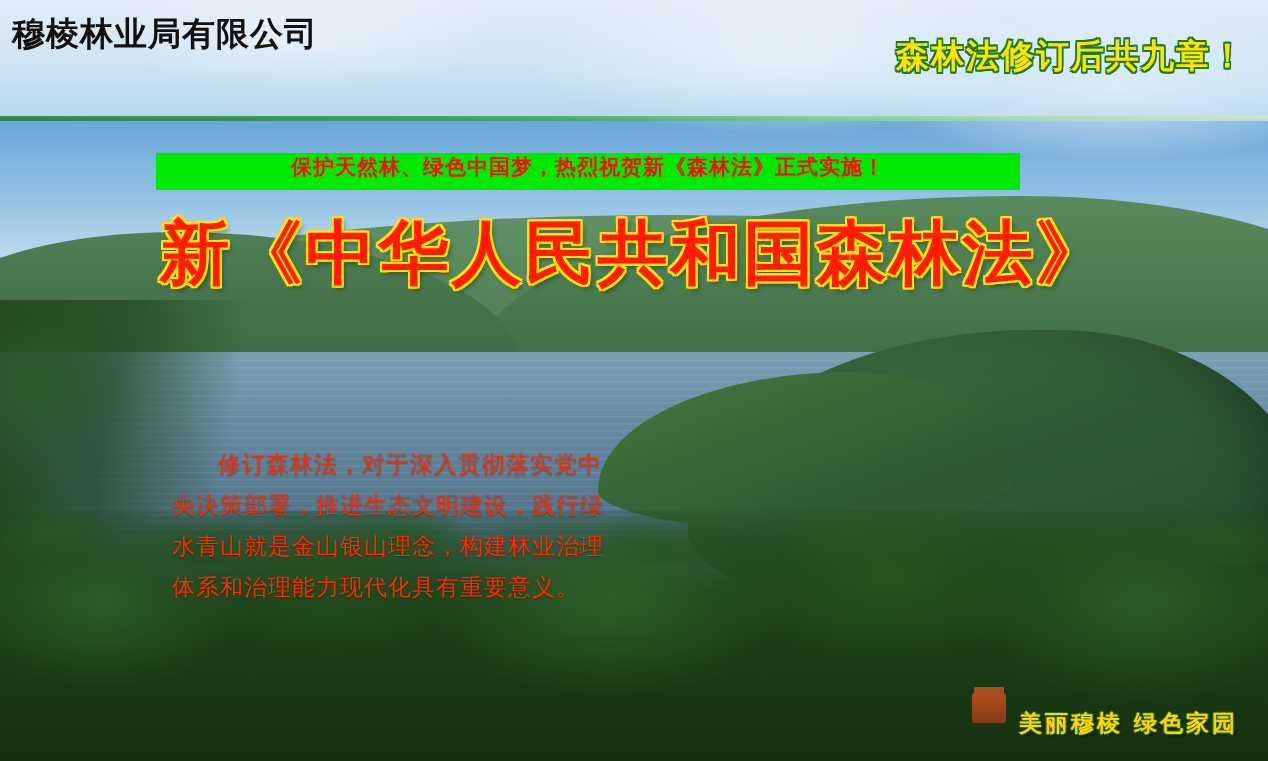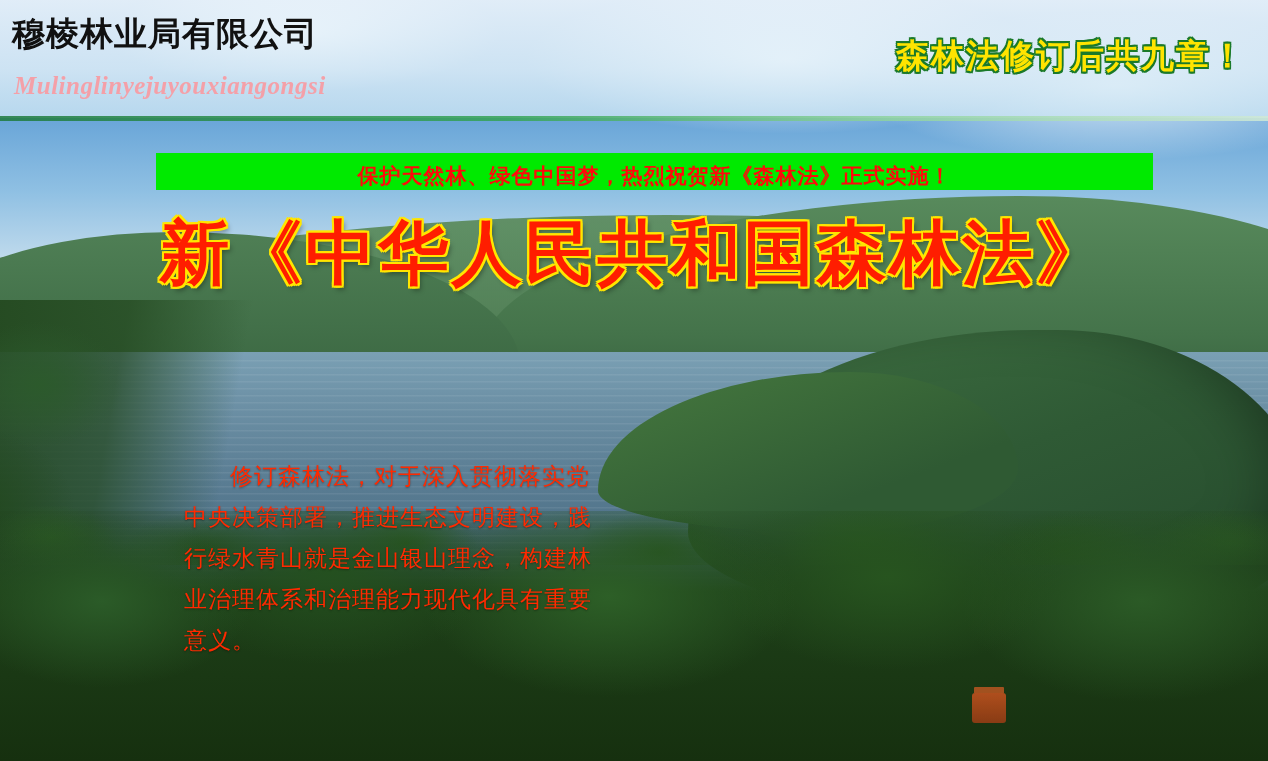--- a/index.html
+++ b/index.html
@@ -172,24 +172,24 @@
     white-space: nowrap;
     text-shadow:
       -1.6px 0 #1b7a2a, 1.6px 0 #1b7a2a, 0 -1.6px #1b7a2a, 0 1.6px #1b7a2a,
       -1.6px -1.6px #1b7a2a, 1.6px -1.6px #1b7a2a, -1.6px 1.6px #1b7a2a, 1.6px 1.6px #1b7a2a;
   }
 
   
   .green-bar {
     position: absolute;
     left: 156px; top: 153px;
-    width: 997px; height: 37px;
+    width: 864px; height: 37px;
     background: #00ea00;
     display: flex;
-    align-items: flex-end;
+    align-items: flex-start;
     justify-content: center;
   }
   .green-bar-text {
     font-family: "DejaVu Serif", "Liberation Serif", serif;
     font-weight: bold;
     font-size: 21px;
     color: #ff0a0a;
     letter-spacing: 1px;
     white-space: nowrap;
   }
@@ -227,21 +227,21 @@
   
   .col {
     position: absolute;
     font-family: "DejaVu Serif", "Liberation Serif", serif;
     font-size: 23px;
     line-height: 1.78;
     color: #ff2a00;
     letter-spacing: 1px;
     text-shadow: 0 1px 2px rgba(0,0,0,0.35);
   }
-  .col p { margin: 16px; text-indent: 2em; }
+  .col p { margin: 4px; text-indent: 2em; }
   .col-left { left: 168px; top: 440px; width: 440px; }
   .col-right { left: 690px; top: 440px; width: 440px; }
 
   
   .footer-slogan {
     position: absolute;
     right: 30px; bottom: 22px;
     font-family: "DejaVu Serif", "Liberation Serif", serif;
     font-weight: bold;
     font-size: 23px;
@@ -271,32 +271,32 @@
     <div class="fg-forest-top"></div>
     <div class="fg-forest"></div>
     <div class="pagoda"></div>
   </div>
 
   <div class="header-band"></div>
   <div class="header-rule"></div>
 
   <div class="company-cn">穆棱林业局有限公司</div>
 
-  <div class="company-py">Mulinglinyejuyouxiangongsi</div>
 
   <div class="slogan-top">森林法修订后共九章！</div>
 
   <div class="green-bar">
     <span class="green-bar-text">保护天然林、绿色中国梦，热烈祝贺新《森林法》正式实施！</span>
   </div>
 
   <div class="main-title">新《中华人民共和国森林法》</div>
 
   <div class="intro">
   </div>
 
   <div class="col col-left">
     <p>修订森林法，对于深入贯彻落实党中央决策部署，推进生态文明建设，践行绿水青山就是金山银山理念，构建林业治理体系和治理能力现代化具有重要意义。</p>
   </div>
 
 
+  <div class="footer-slogan">美丽穆棱  绿色家园</div>
 
 </div>
 
 </body></html>

